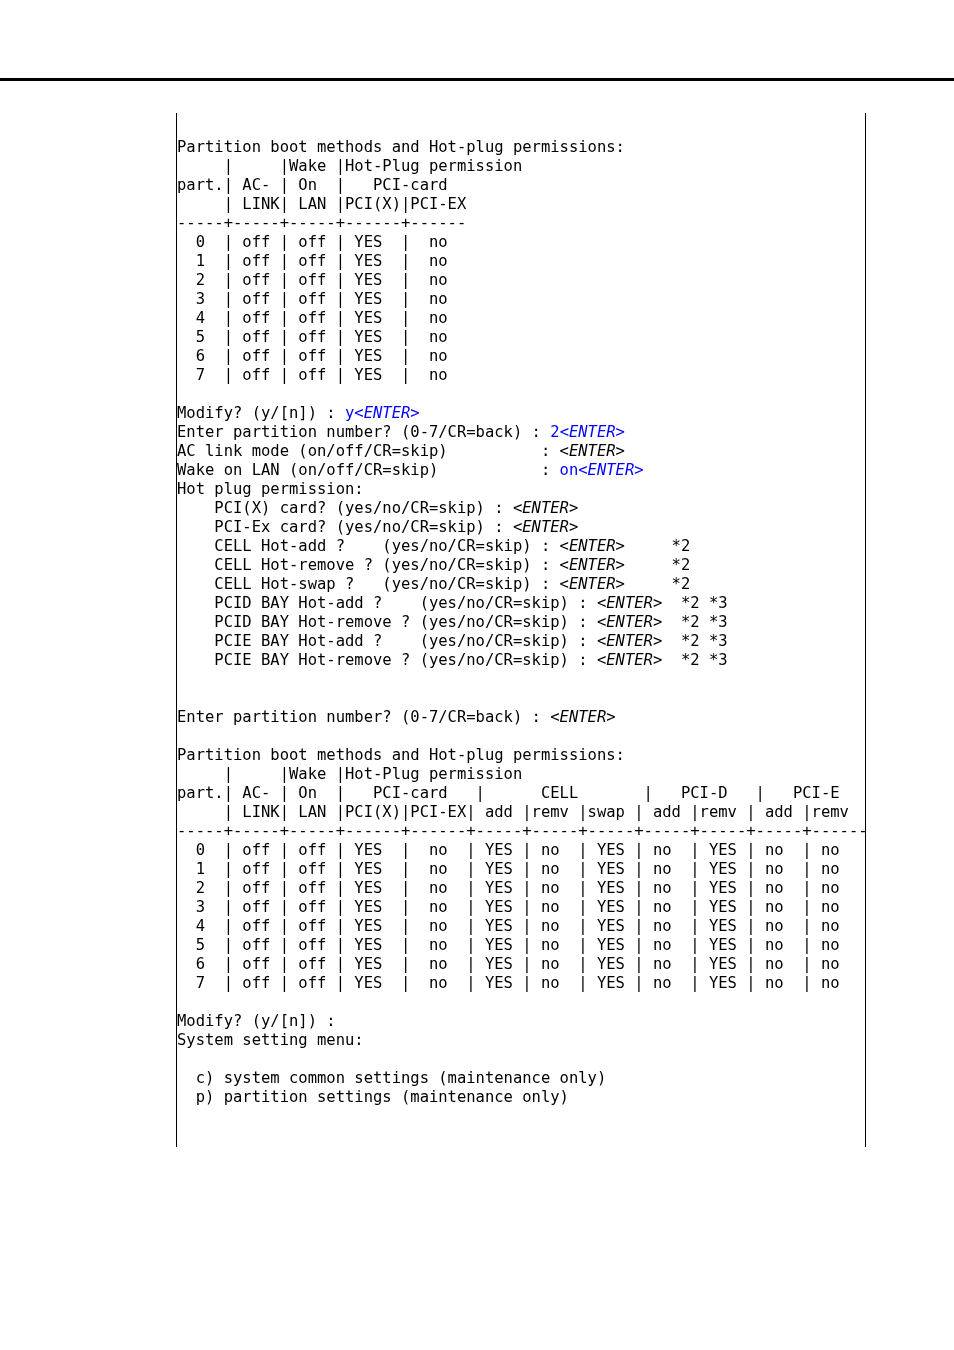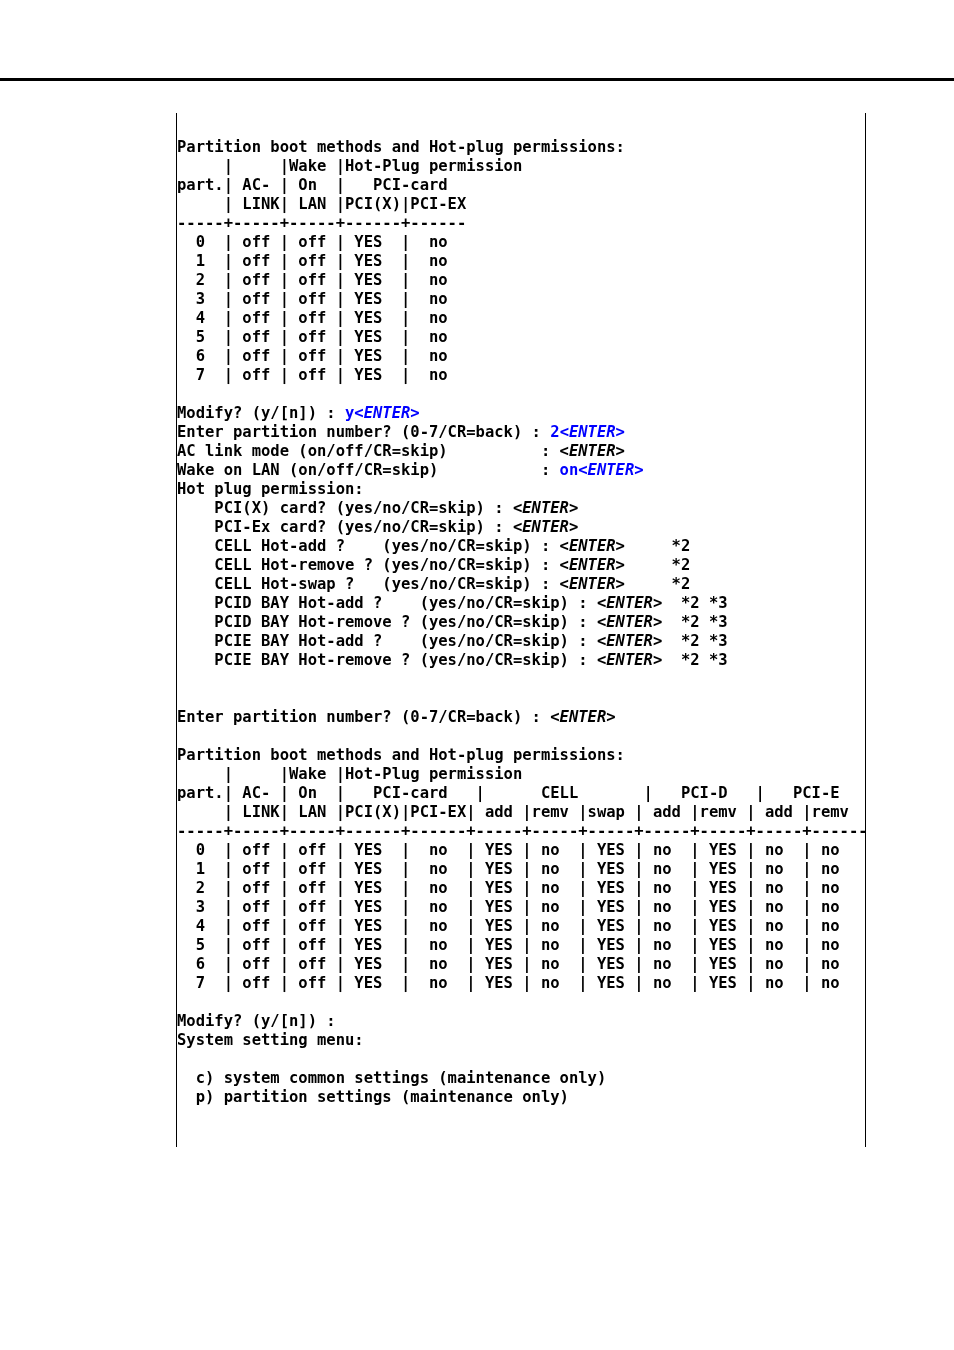--- a/index.html
+++ b/index.html
@@ -21,21 +21,20 @@
   .terminal {
     margin: 32px 88px 0 176px;
     border-left: 1.5px solid #000;
     border-right: 1.5px solid #000;
     padding: 6px 0 40px 0;
     font-family: "MS Gothic", "Menlo", "Consolas", monospace;
     font-size: 15.5px;
     line-height: 19px;
     white-space: pre;
     letter-spacing: 0;
-    font-weight: bold;
   }
   .blue {
     color: #0000ff;
   }
   .blue-i {
     color: #0000ff;
     font-style: italic;
   }
   .black-i {
     font-style: italic;

